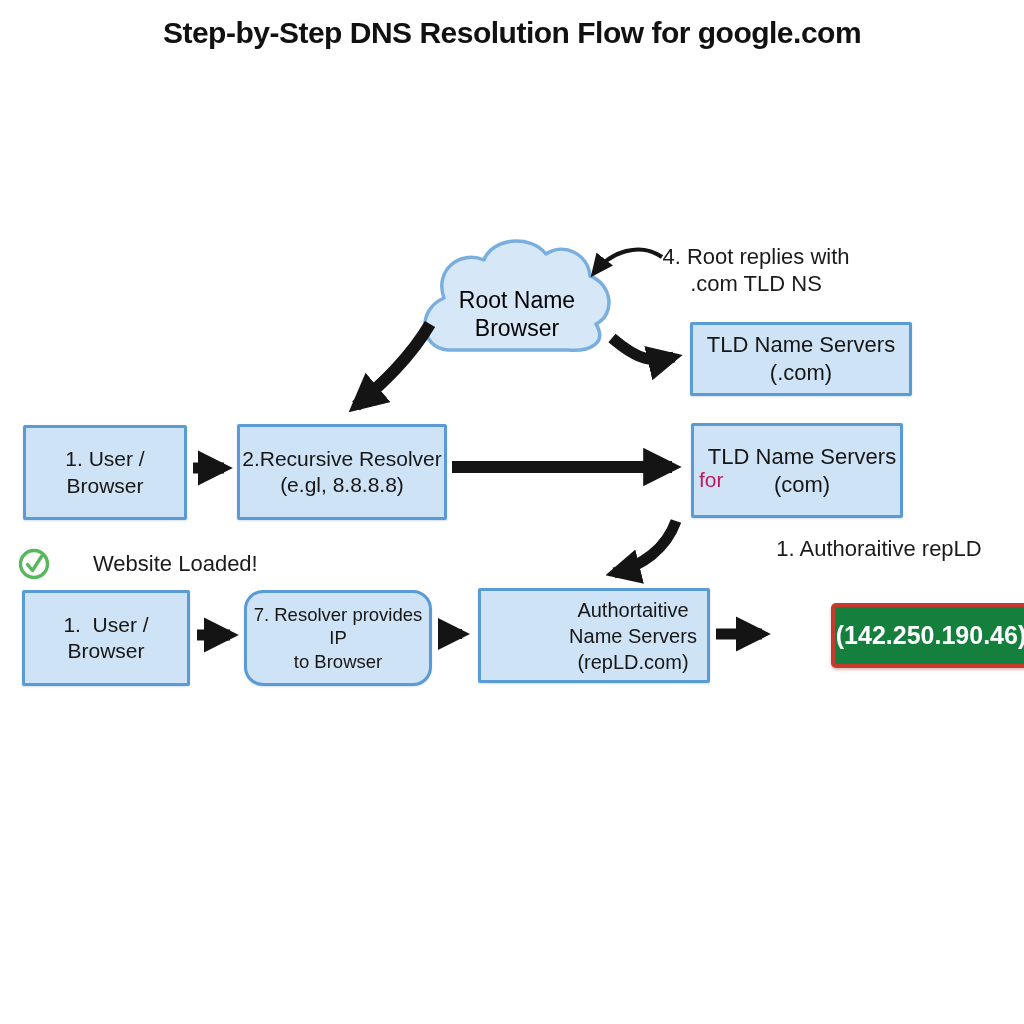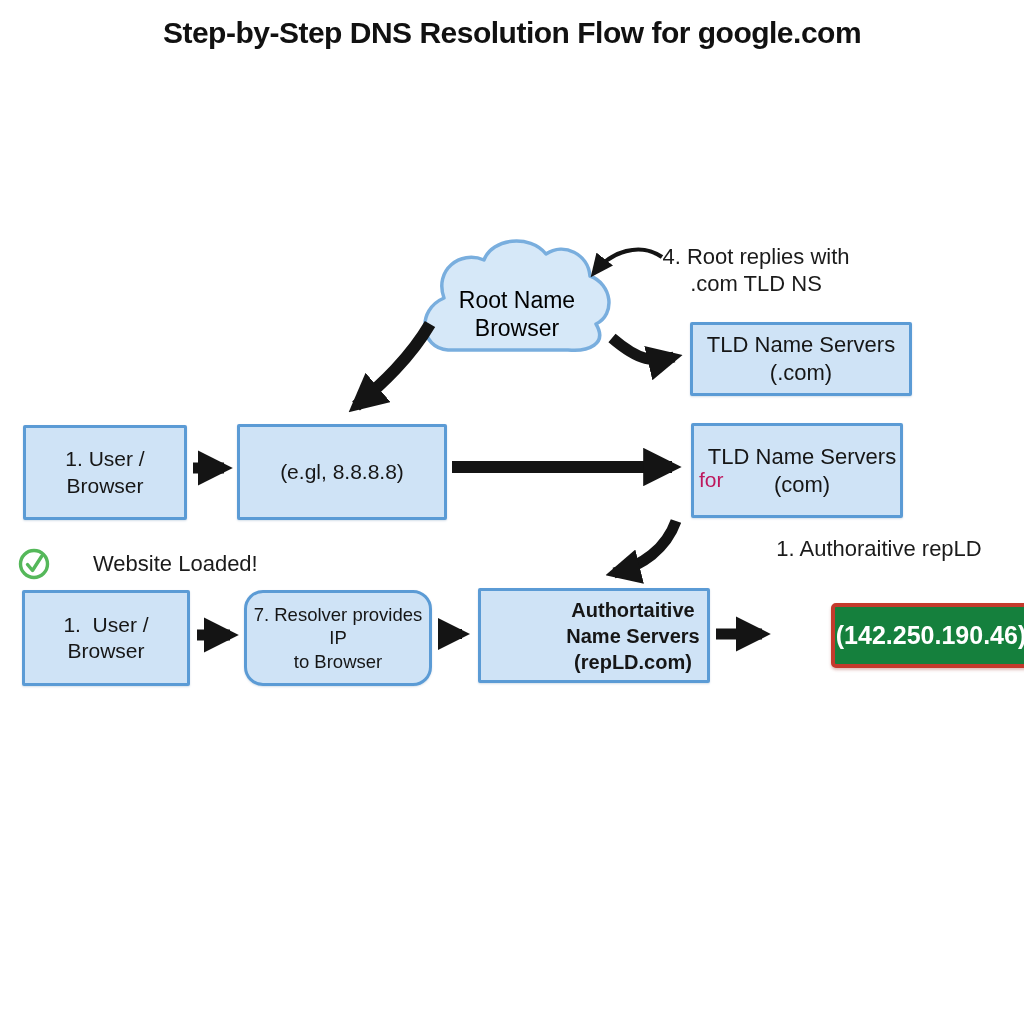--- a/index.html
+++ b/index.html
@@ -46,21 +46,21 @@
     margin-left:48px;
   }
   .for-word{
     position:absolute;left:5px;top:41px;
     font-size:21px;color:#be185d;z-index:3;
   }
   .tld2-lines{padding-left:10px;}
   .auth-text{
     position:absolute;left:72px;top:0;width:160px;height:100%;
     display:flex;flex-direction:column;align-items:center;justify-content:center;
-    font-size:20px;line-height:1.3;text-align:center;font-weight:bold;
+    font-size:20px;line-height:1.3;text-align:center;
   }
   .small{font-size:18.5px;}
 </style>
 </head>
 <body>
 
 <div class="canvas">
 
   <div class="title">Step-by-Step DNS Resolution Flow for google.com</div>
 
@@ -131,20 +131,21 @@
     <div>TLD Name Servers</div>
     <div>(.com)</div>
   </div>
 
   <div class="bbox" style="left:23px;top:425px;width:164px;height:95px;">
     <div>1. User /</div>
     <div>Browser</div>
   </div>
 
   <div class="bbox" style="left:237px;top:424px;width:210px;height:96px;">
+    <div>2.Recursive Resolver</div>
     <div>(e.gl, 8.8.8.8)</div>
   </div>
 
   <div class="bbox" style="left:691px;top:423px;width:212px;height:95px;font-size:22px;">
     <span class="for-word">for</span>
     <div class="tld2-lines">TLD Name Servers</div>
     <div class="tld2-lines">(com)</div>
   </div>
 
   <div class="txt ann" style="left:57px;top:551px;width:200px;text-align:left;margin-left:36px;">Website Loaded!</div>

